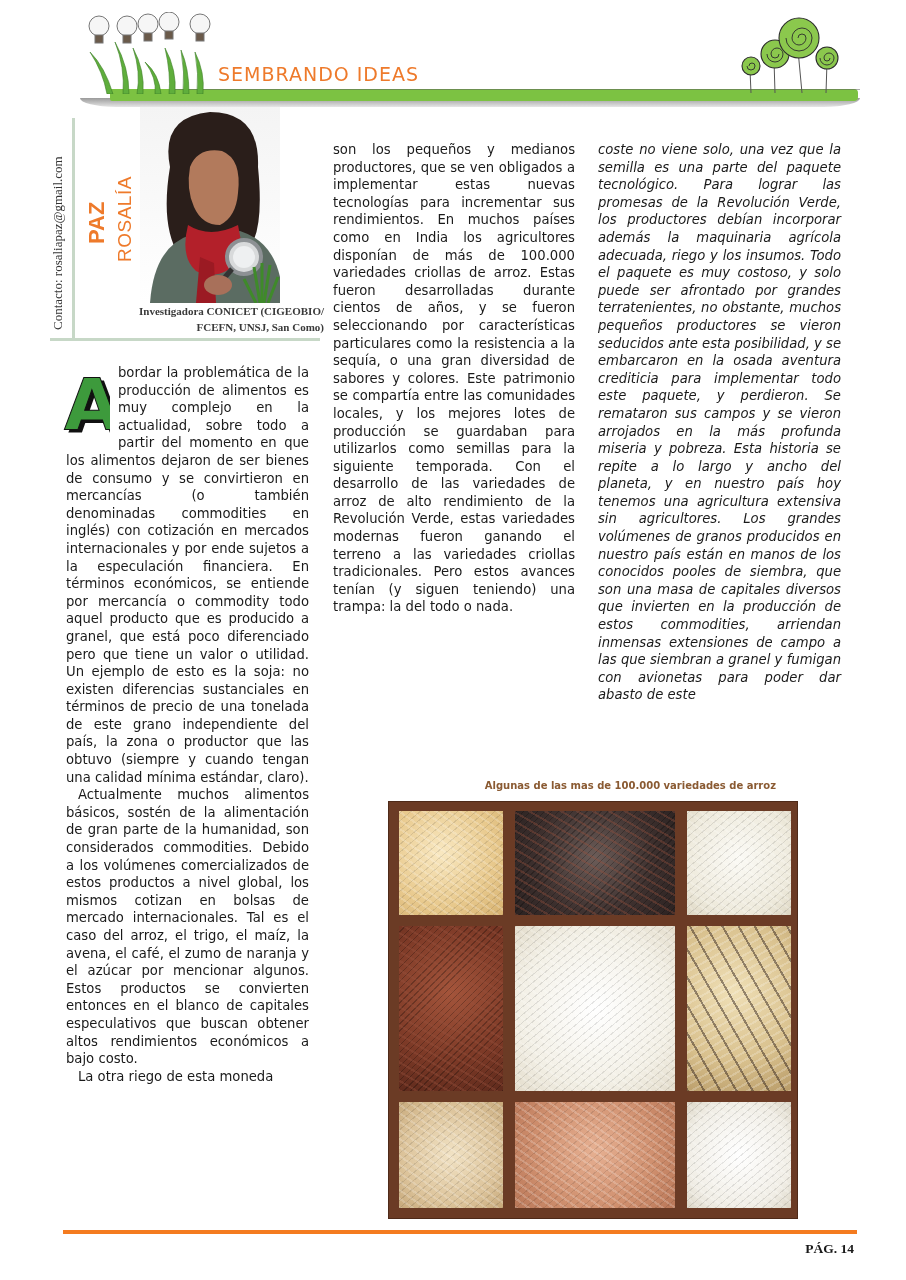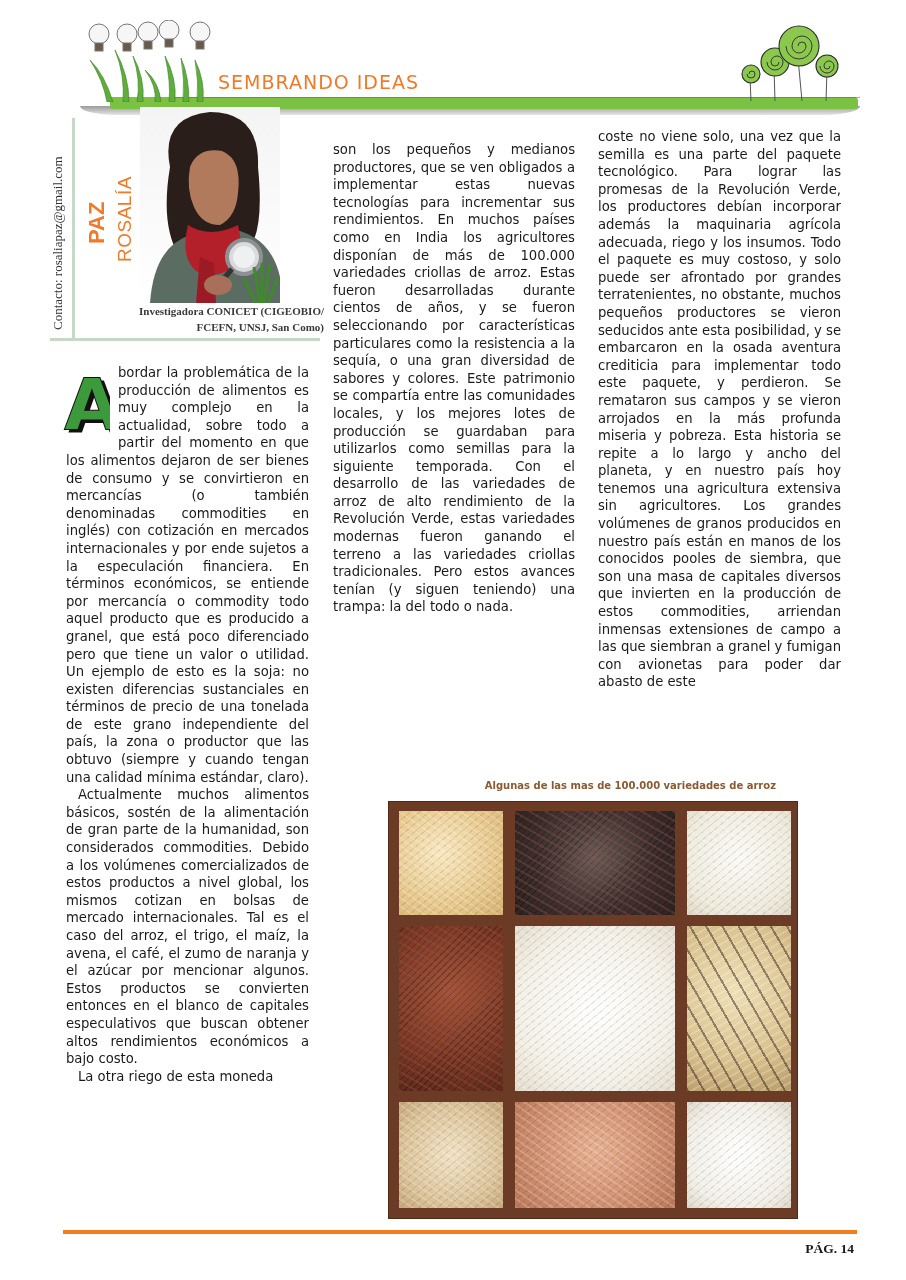--- a/index.html
+++ b/index.html
@@ -1,20 +1,20 @@
 <!DOCTYPE html>
 <html><head>
 <meta charset="utf-8">
 <style>
   * { box-sizing: border-box; margin: 0; padding: 0; }
   html, body { width: 906px; height: 1280px; background: #ffffff; overflow: hidden; }
   body { position: relative; font-family: "DejaVu Sans", "Liberation Sans", sans-serif; color: #1a1a1a; }
 
   
-  .header { position: absolute; left: 0; top: 8px; width: 906px; height: 112px; padding-left: 9px; }
+  .header { position: absolute; left: 0; top: 0; width: 906px; height: 112px; padding-left: 9px; }
   .header .ground-shadow { position: absolute; left: 80px; top: 98px; width: 780px; height: 9px; background: linear-gradient(#9a9a9a, #e6e6e6); border-radius: 0 0 40px 40px / 0 0 10px 10px; }
   .header .ground { position: absolute; left: 110px; top: 89px; width: 748px; height: 12px; background: #7cc242; border-radius: 2px 4px 4px 2px; }
   .header .ground-line { position: absolute; left: 170px; top: 89px; width: 690px; height: 1px; background: #5b5b5b; opacity: .5; }
   .header .title { position: absolute; left: 218px; top: 63px; font-family: "DejaVu Sans", sans-serif; font-size: 19px; letter-spacing: 1px; color: #ee7a2b; }
   .bulbs { position: absolute; left: 85px; top: 12px; width: 135px; height: 82px; }
   .trees { position: absolute; left: 720px; top: 10px; width: 150px; height: 85px; }
 
   
   .contact { position: absolute; left: 50px; top: 330px; width: 20px; transform-origin: 0 0; transform: rotate(-90deg); white-space: nowrap; font-family: "Liberation Serif", serif; font-size: 13px; color: #333; }
   .contact-rule { position: absolute; left: 72px; top: 118px; width: 3px; height: 222px; background: #c7d8c7; }
@@ -23,21 +23,21 @@
   .author-name-first { position: absolute; left: 114px; top: 262px; transform-origin: 0 0; transform: rotate(-90deg); font-family: "Liberation Sans", sans-serif; font-size: 19px; color: #ee7a2b; white-space: nowrap; letter-spacing: .5px; }
   .portrait { position: absolute; left: 140px; top: 107px; width: 140px; height: 196px; overflow: hidden; background: linear-gradient(180deg,#f4f4f4 0%, #ffffff 100%); }
   .affiliation { position: absolute; left: 84px; top: 303px; width: 240px; text-align: right; font-family: "Liberation Serif", serif; font-weight: bold; font-size: 11px; line-height: 16px; color: #3a3a3a; }
 
   
   .col { position: absolute; font-size: 13.2px; line-height: 17.6px; text-align: justify; color: #1a1a1a; margin-top: 16px; }
   .col p { text-indent: 0; }
   .col p + p { text-indent: 12px; }
   .col1 { left: 66px; top: 348px; width: 243px; }
   .col2 { left: 333px; top: 125px; width: 242px; }
-  .col3 { left: 598px; top: 112px; width: 243px; }
+  .col3 { left: 598px; top: 125px; width: 243px; font-style: italic; }
 
   .dropcap { float: left; width: 48px; height: 72px; margin: 2px 8px 0 -4px; }
 
   
   .figure-caption { position: absolute; left: 396px; top: 780px; width: 380px; text-align: right; font-family: "DejaVu Sans", sans-serif; font-weight: bold; font-size: 10px; color: #8a5a32; }
   .rice-box { position: absolute; left: 388px; top: 801px; width: 410px; height: 418px; background: #6b3b25; border: 1px solid #4e2a19; }
   .cell { position: absolute; overflow: hidden; }
   .c1 { left: 10px; top: 9px; width: 104px; height: 104px; background: radial-gradient(circle at 40% 40%, #f9e8c1, #e8c98d 60%, #d6b170); }
   .c2 { left: 126px; top: 9px; width: 160px; height: 104px; background: radial-gradient(circle at 50% 45%, #6b5c58, #3d302e 60%, #2b2221); }
   .c3 { left: 298px; top: 9px; width: 104px; height: 104px; background: radial-gradient(circle at 50% 45%, #fbfaf5, #eeeadc 70%, #ddd6c2); }

